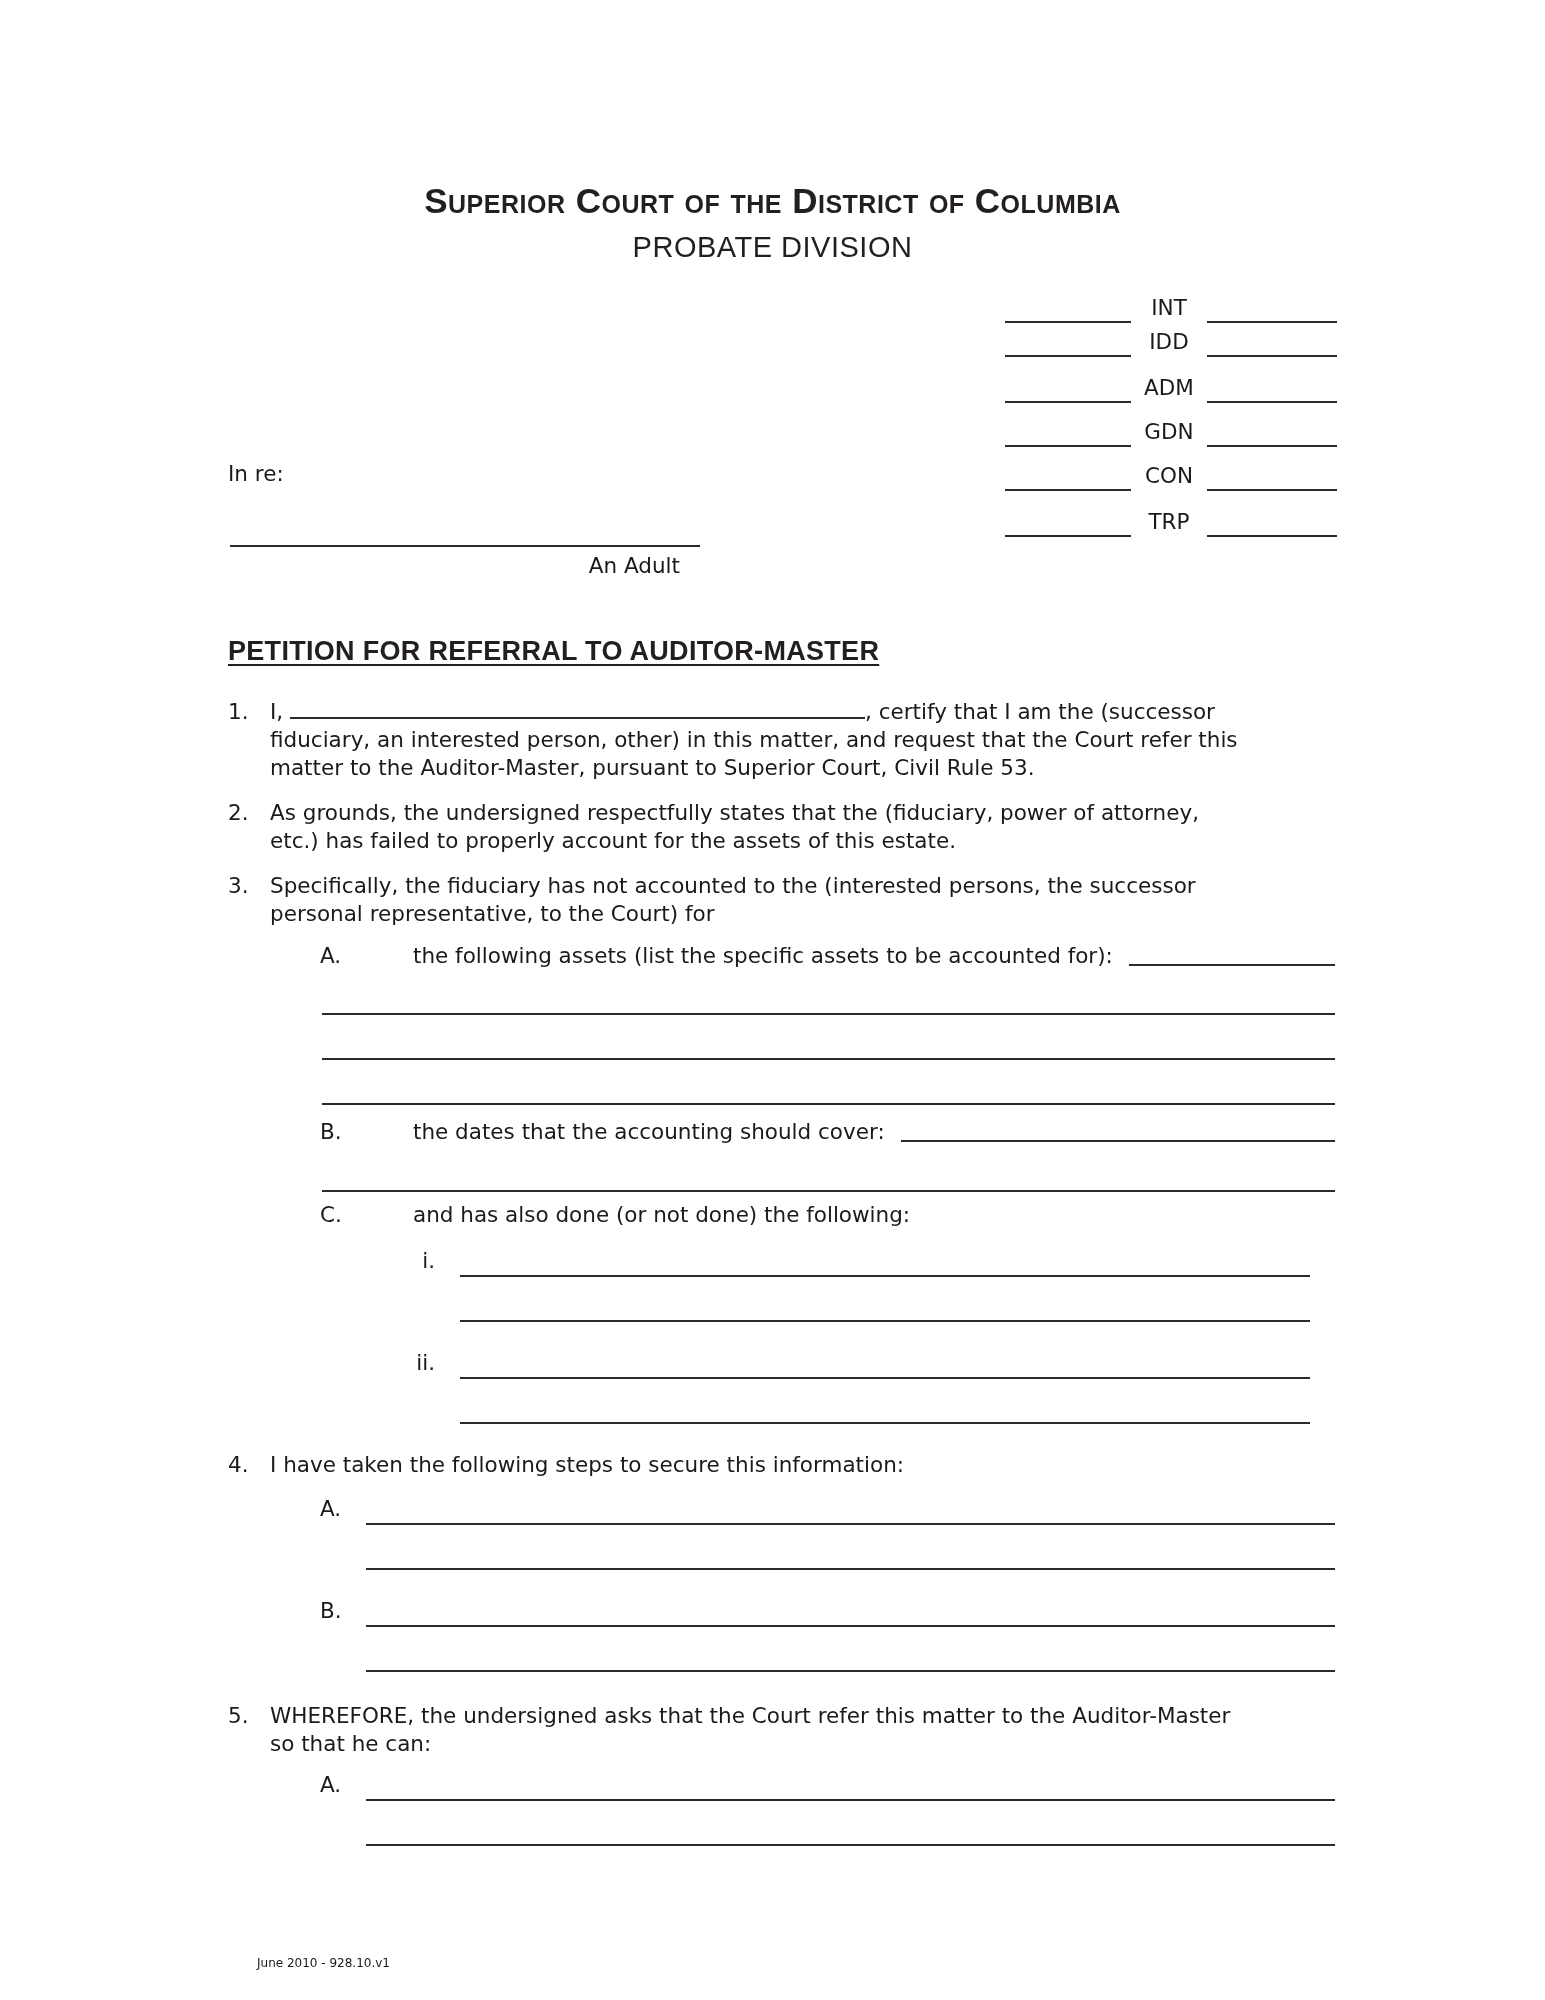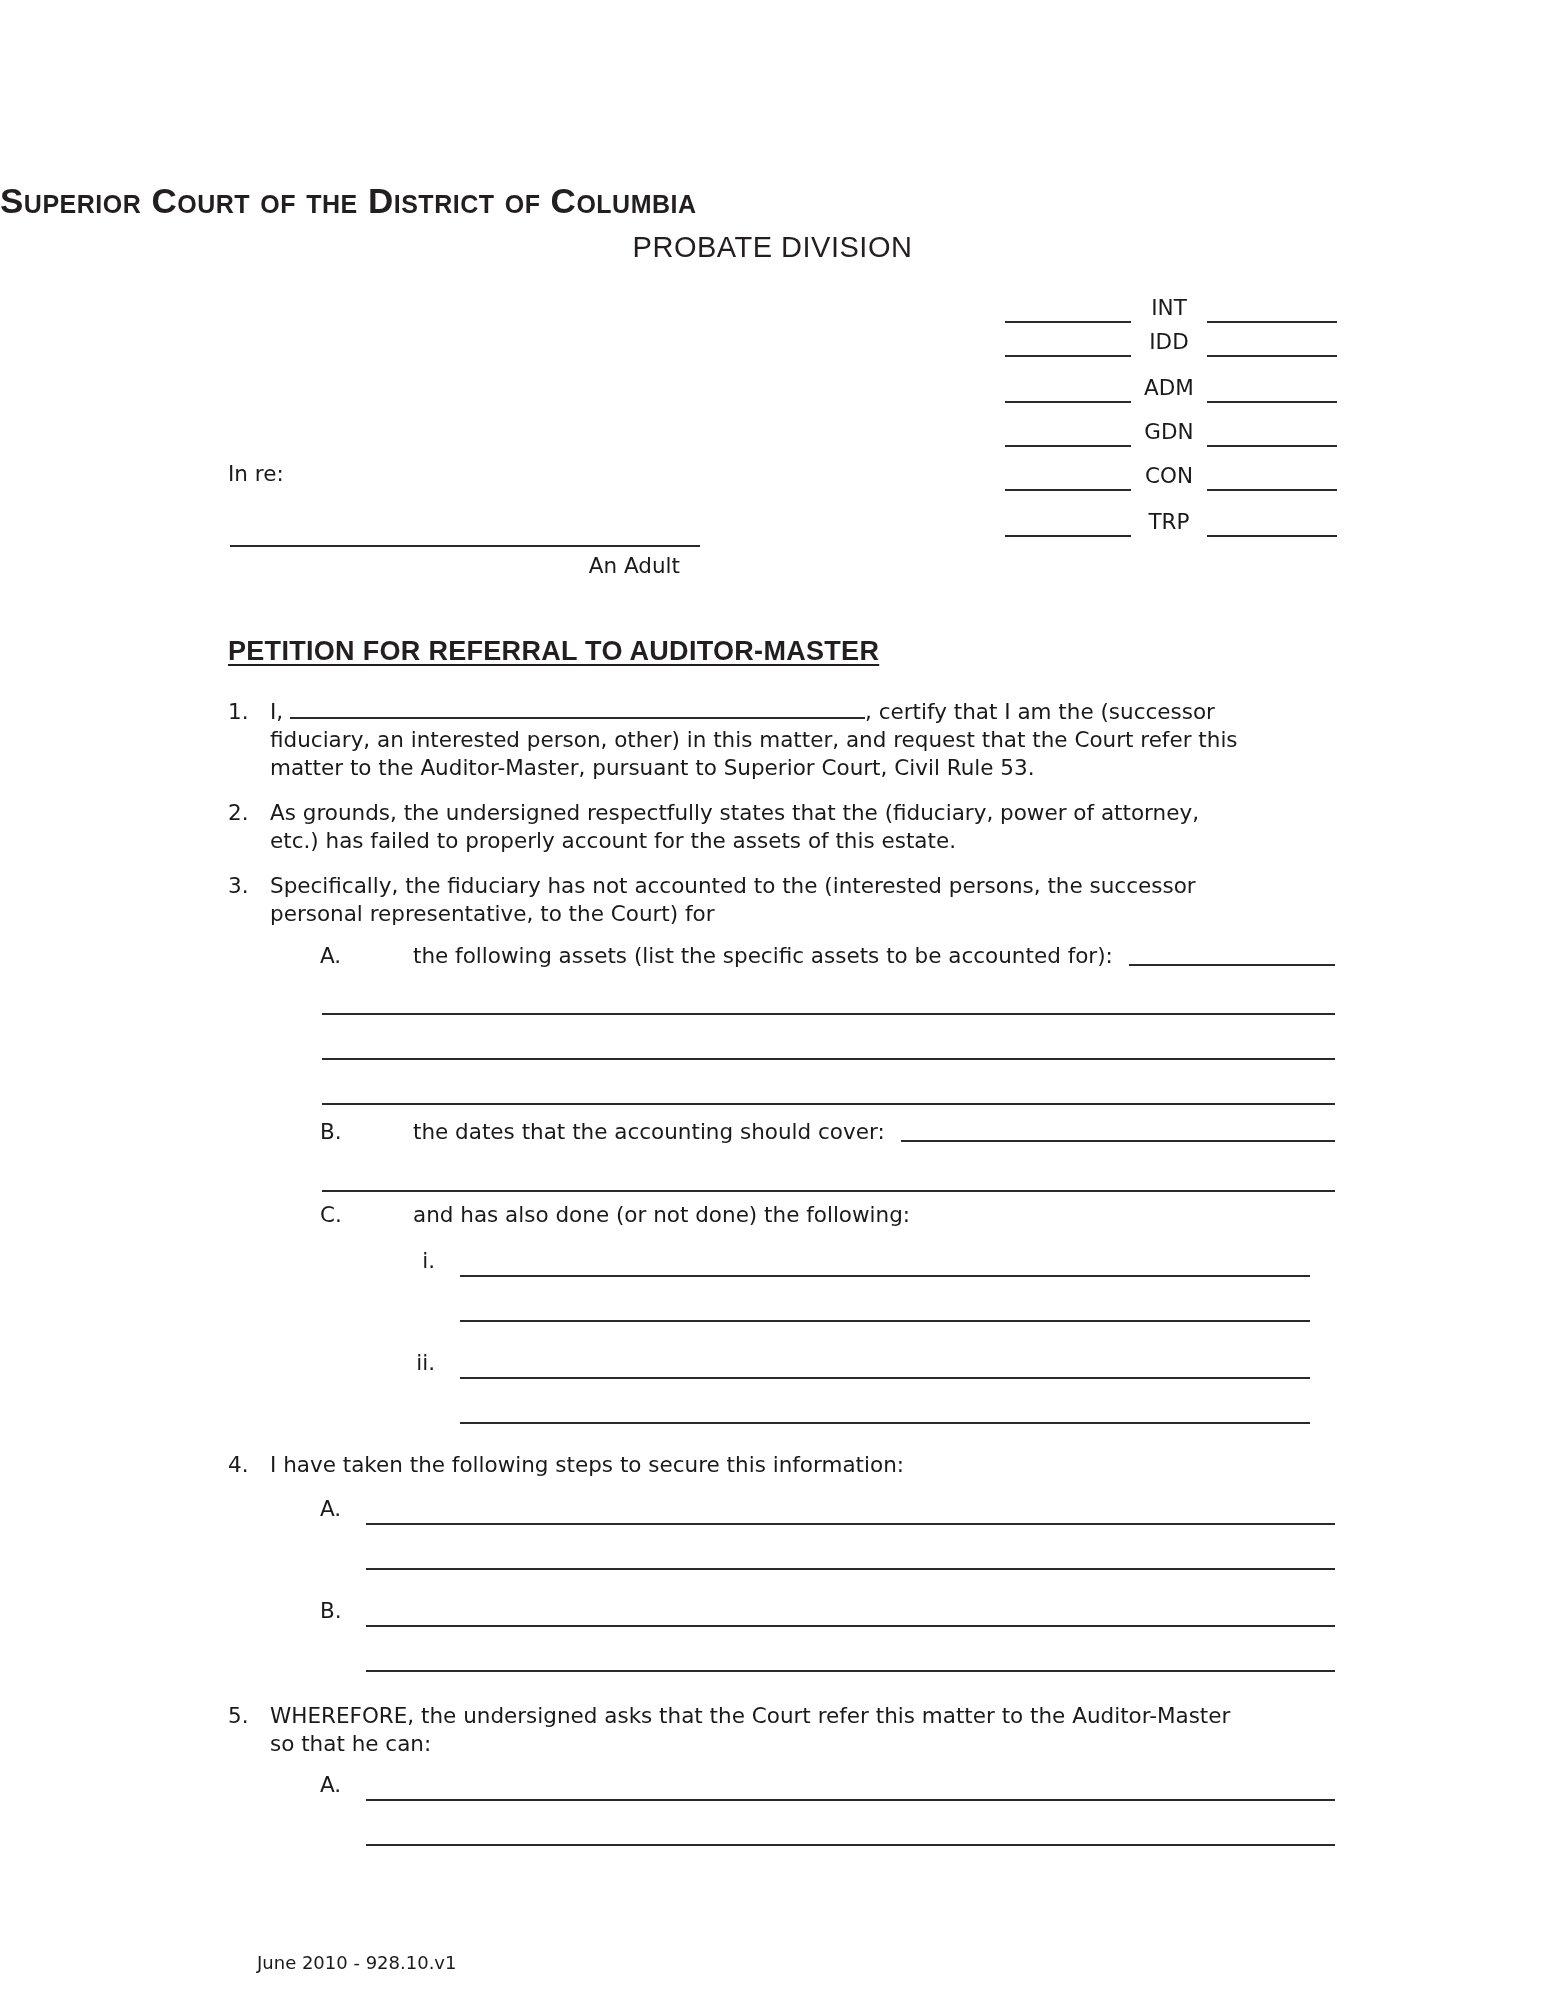--- a/index.html
+++ b/index.html
@@ -9,20 +9,21 @@
     margin:0 auto;
     background:#ffffff;
     color:#1a1a1a;
     font-family:"DejaVu Sans", sans-serif;
     overflow:hidden;
   }
 
   
   .main-title {
     position:absolute; top:183px; left:0; width:100%;
+    text-align:center;
     font-family:"Liberation Sans", sans-serif;
     font-weight:bold; font-size:35px; line-height:36px;
     font-variant:small-caps; letter-spacing:0.5px;
     color:#231f20;
   }
   .sub-title {
     position:absolute; top:231px; left:0; width:100%;
     text-align:center;
     font-family:"Liberation Sans", sans-serif;
     font-size:29px; line-height:32px; letter-spacing:0.5px;
@@ -114,21 +115,21 @@
   .lrow.roman .marker {
     left:-70px; width:45px; text-align:right;
   }
   .lrow.cont { border-bottom:2px solid #2a2a2a; }
   .h46 { height:46px; } .h44 { height:44px; } .h43 { height:43px; } .h41 { height:41px; }
   .mt12 { margin-top:12px; } .mt11 { margin-top:11px; }
 
   
   .footer-note {
     position:absolute; top:1952px; left:257px;
-    font-size:18px; line-height:22px;
+    font-size:12px; line-height:22px;
   }
 </style>
 </head>
 <body>
 
 <div class="page">
 
   <div class="main-title">Superior Court of the District of Columbia</div>
   <div class="sub-title">PROBATE DIVISION</div>
 

